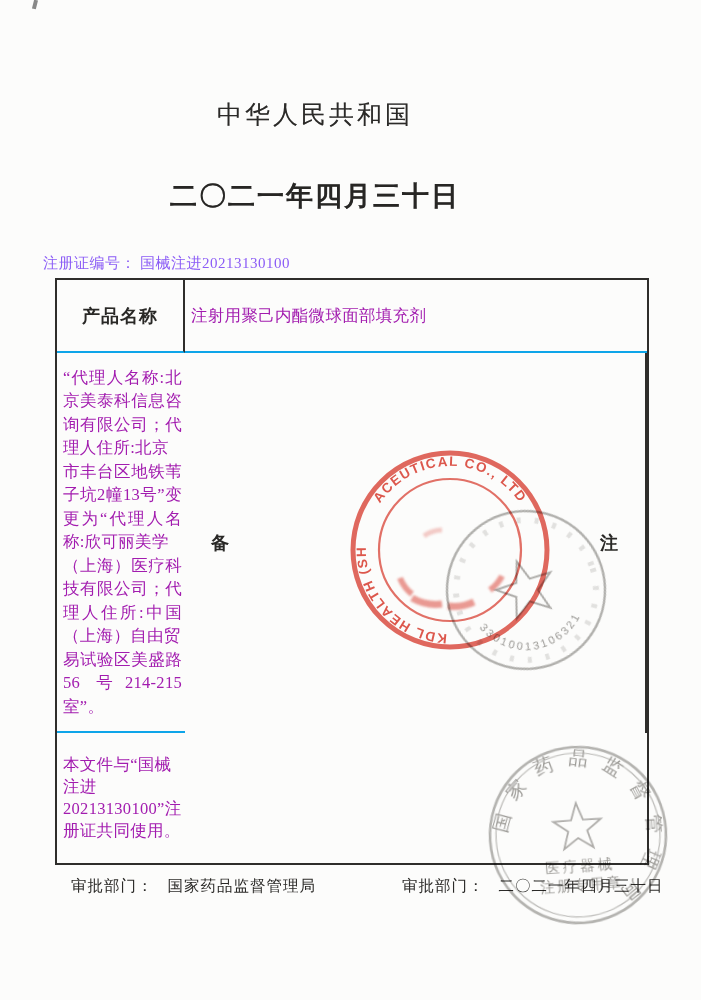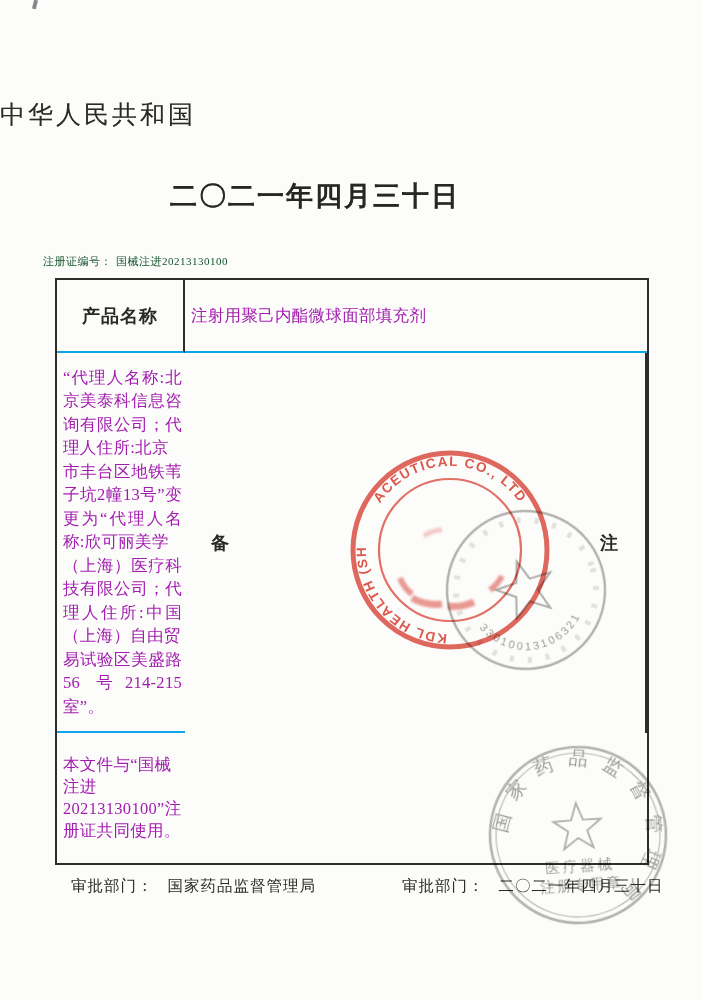--- a/index.html
+++ b/index.html
@@ -9,30 +9,30 @@
     font-family:"Liberation Serif","DejaVu Serif",serif;
     position:relative;overflow:hidden;
   }
   .page{
     position:absolute;inset:0;background:#fcfcfb;color:#262523;
   }
   .speck{position:absolute;left:33px;top:0;width:4px;height:9px;background:#4a4a4a;opacity:.65;transform:rotate(14deg);}
 
   .country-title{
     position:absolute;top:98px;left:0;width:630px;
-    text-align:left;font-size:25px;letter-spacing:3px;font-weight:500;
+    text-align:center;font-size:25px;letter-spacing:3px;font-weight:500;
     color:#2b2a28;text-shadow:0 0 .5px rgba(40,40,40,.4);
   }
   .doc-title{
     position:absolute;top:178px;left:0;width:630px;
     text-align:center;font-size:27px;letter-spacing:2px;font-weight:700;
     color:#272624;text-shadow:0 0 .5px rgba(40,40,40,.45);
   }
   .reg-line{
-    position:absolute;top:254px;left:43px;font-size:11px;letter-spacing:.5px;color:#14532d;
+    position:absolute;top:254px;left:43px;font-size:15px;letter-spacing:.5px;color:#8b5cf6;
   }
   .reg-line .lbl{margin-right:4px;}
 
   .doc-table{
     position:absolute;left:55px;top:278px;width:594px;height:587px;
     border:2px solid #2e2d2b;box-sizing:border-box;
     display:grid;grid-template-columns:128px 1fr;grid-template-rows:73px 380px 1fr;
   }
   .t-label{
     border-right:2px solid #2e2d2b;box-sizing:border-box;

